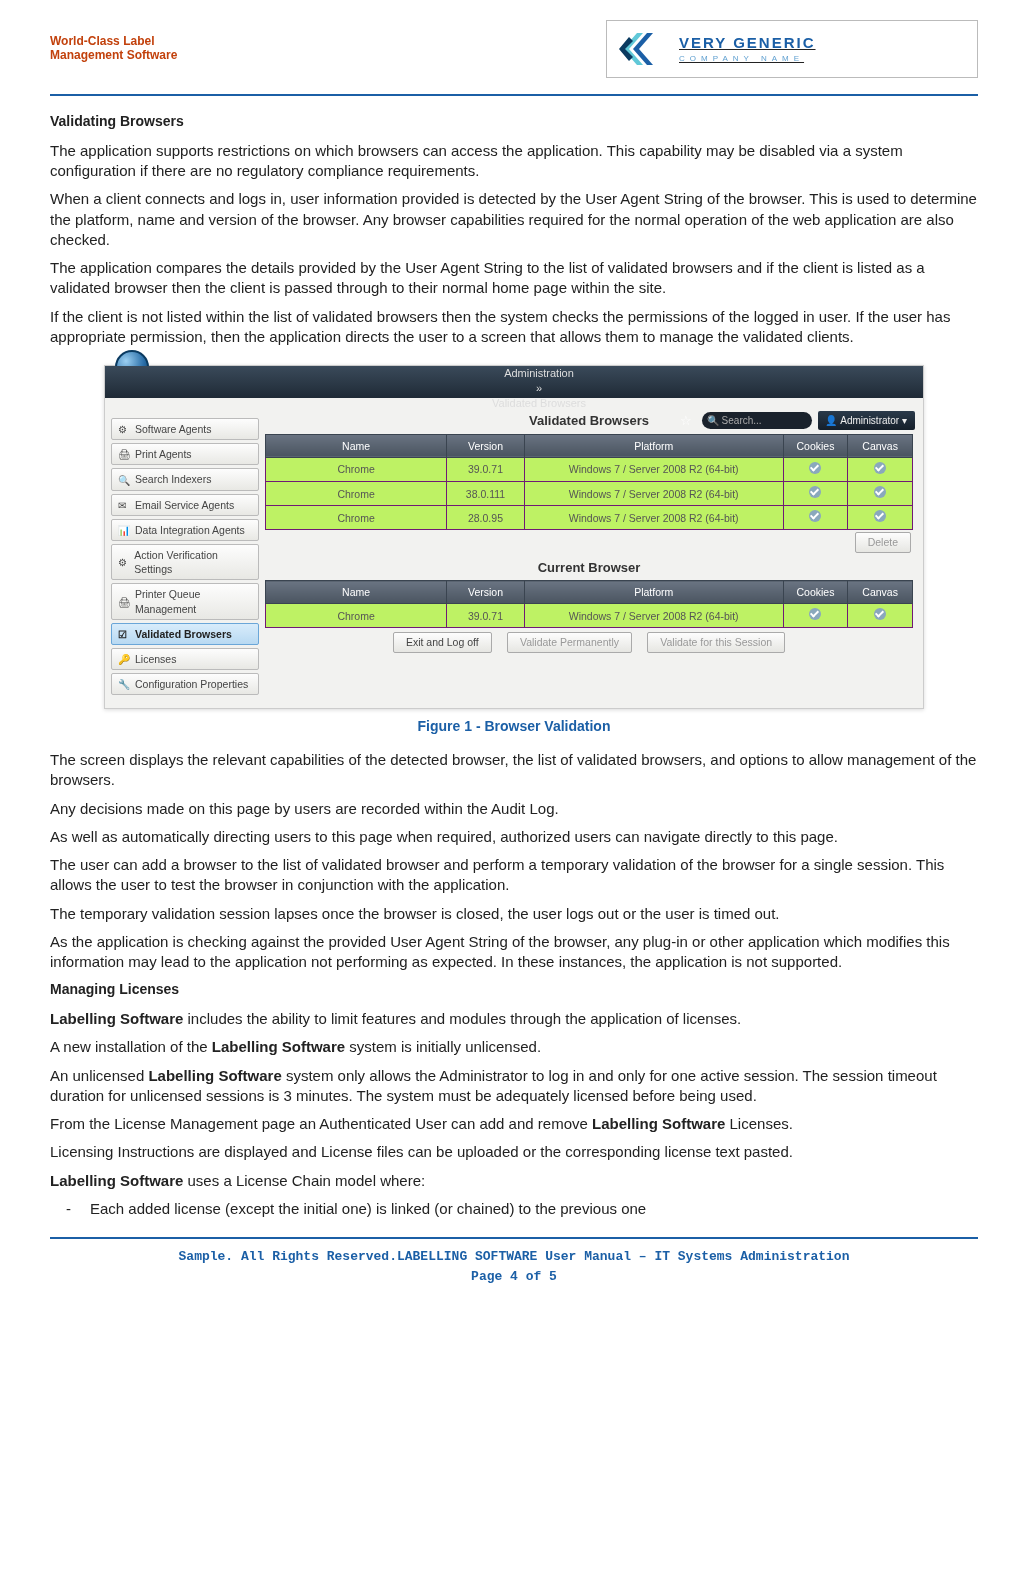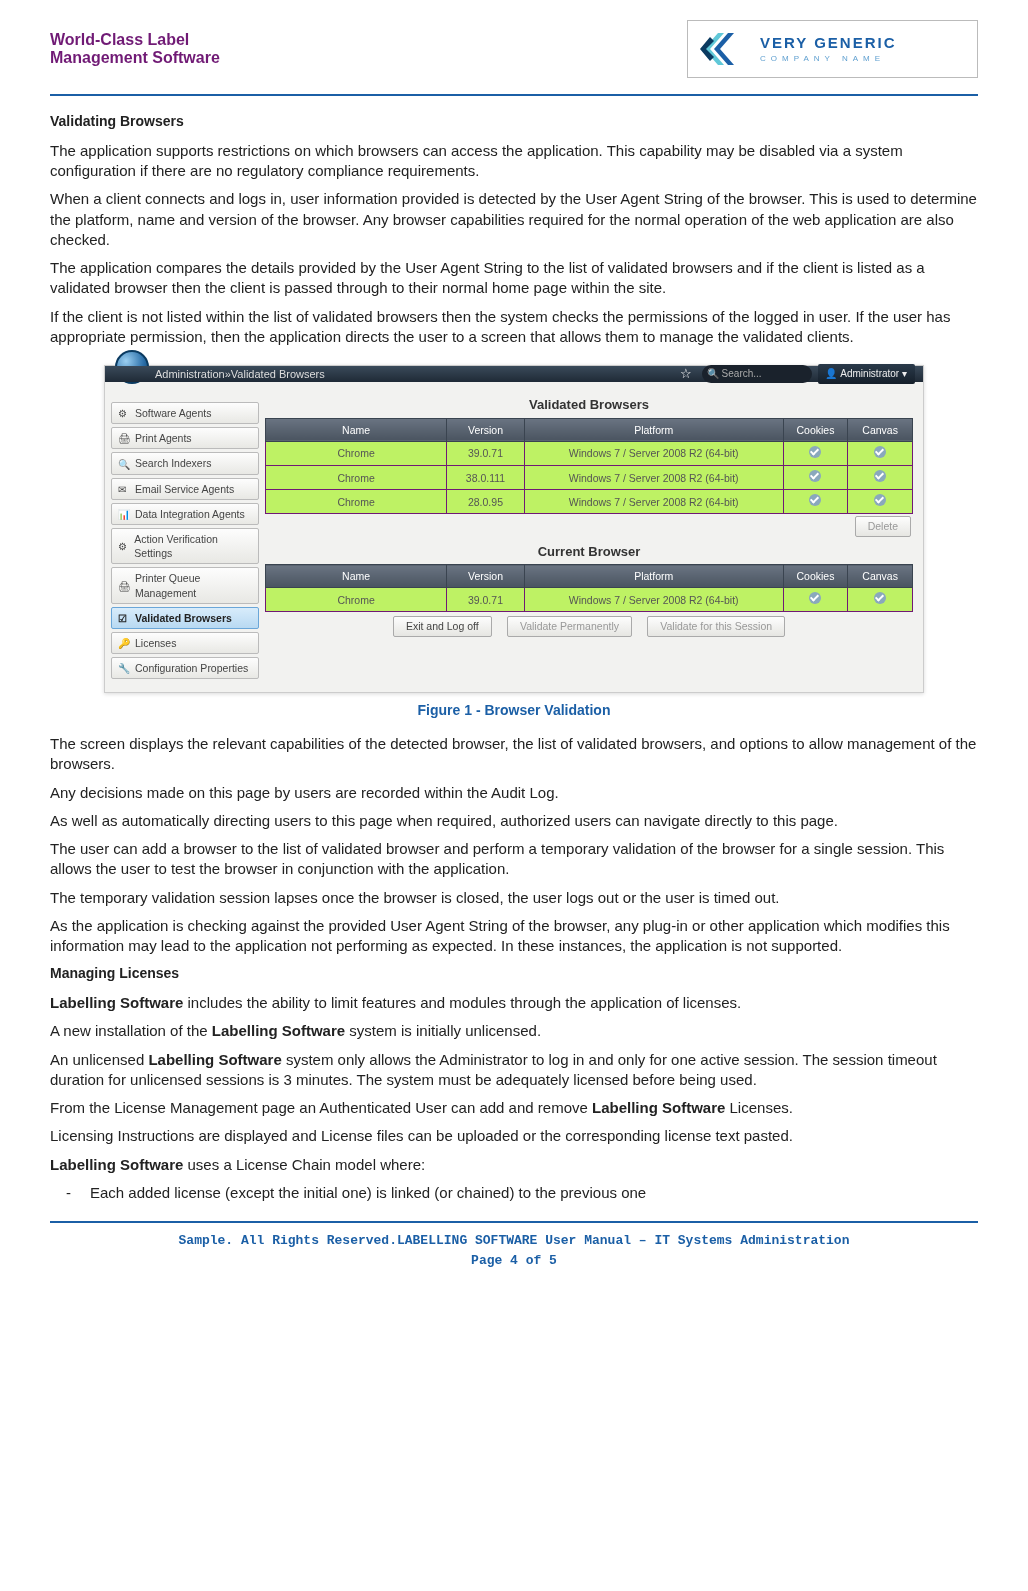--- a/index.html
+++ b/index.html
@@ -13,33 +13,34 @@
     padding: 20px 50px 30px 50px;
     line-height: 1.35;
   }
   .header {
     display: flex;
     justify-content: space-between;
     align-items: center;
     padding-bottom: 10px;
   }
   .brand-title {
-    color: #701a75;
+    color: #c2410c;
     font-weight: bold;
-    font-size: 16px;
+    font-size: 12px;
     line-height: 1.15;
   }
   .logo-box {
     border: 1px solid #bbb;
     height: 58px;
-    width: 291px;
+    width: 372px;
     display: flex;
     align-items: center;
     padding: 0 12px;
     background: #fff;
+    text-decoration: underline;
   }
   .logo-chevrons {
     width: 50px;
     height: 40px;
     position: relative;
     margin-right: 10px;
   }
   .logo-text { flex: 1; }
   .logo-text-main { color: #1b5fa6; font-weight: bold; letter-spacing: 2px; font-size: 15px; }
   .logo-text-sub { color: #60a0d0; font-size: 8px; letter-spacing: 5px; }
@@ -75,26 +76,27 @@
     position: absolute;
     left: 10px; top: -16px;
     width: 34px; height: 34px;
     border-radius: 50%;
     background: radial-gradient(circle at 30% 30%, #9cd0f2, #2a6ea8 60%, #0a3a60);
     border: 2px solid #0a3a60;
   }
   .ss-crumb {
     background: linear-gradient(#3a4a5a, #1f2a36);
     color: #ddd;
-    height: 16px;
+    height: 32px;
     display: flex;
     align-items: center;
     padding-left: 50px;
     font-size: 11px;
     position: relative;
+    flex-direction: column;
   }
   .ss-crumb .right-group {
     margin-left: auto;
     display: flex;
     align-items: center;
     gap: 6px;
     padding-right: 8px;
   }
   .ss-search {
     background: #1a222c;

